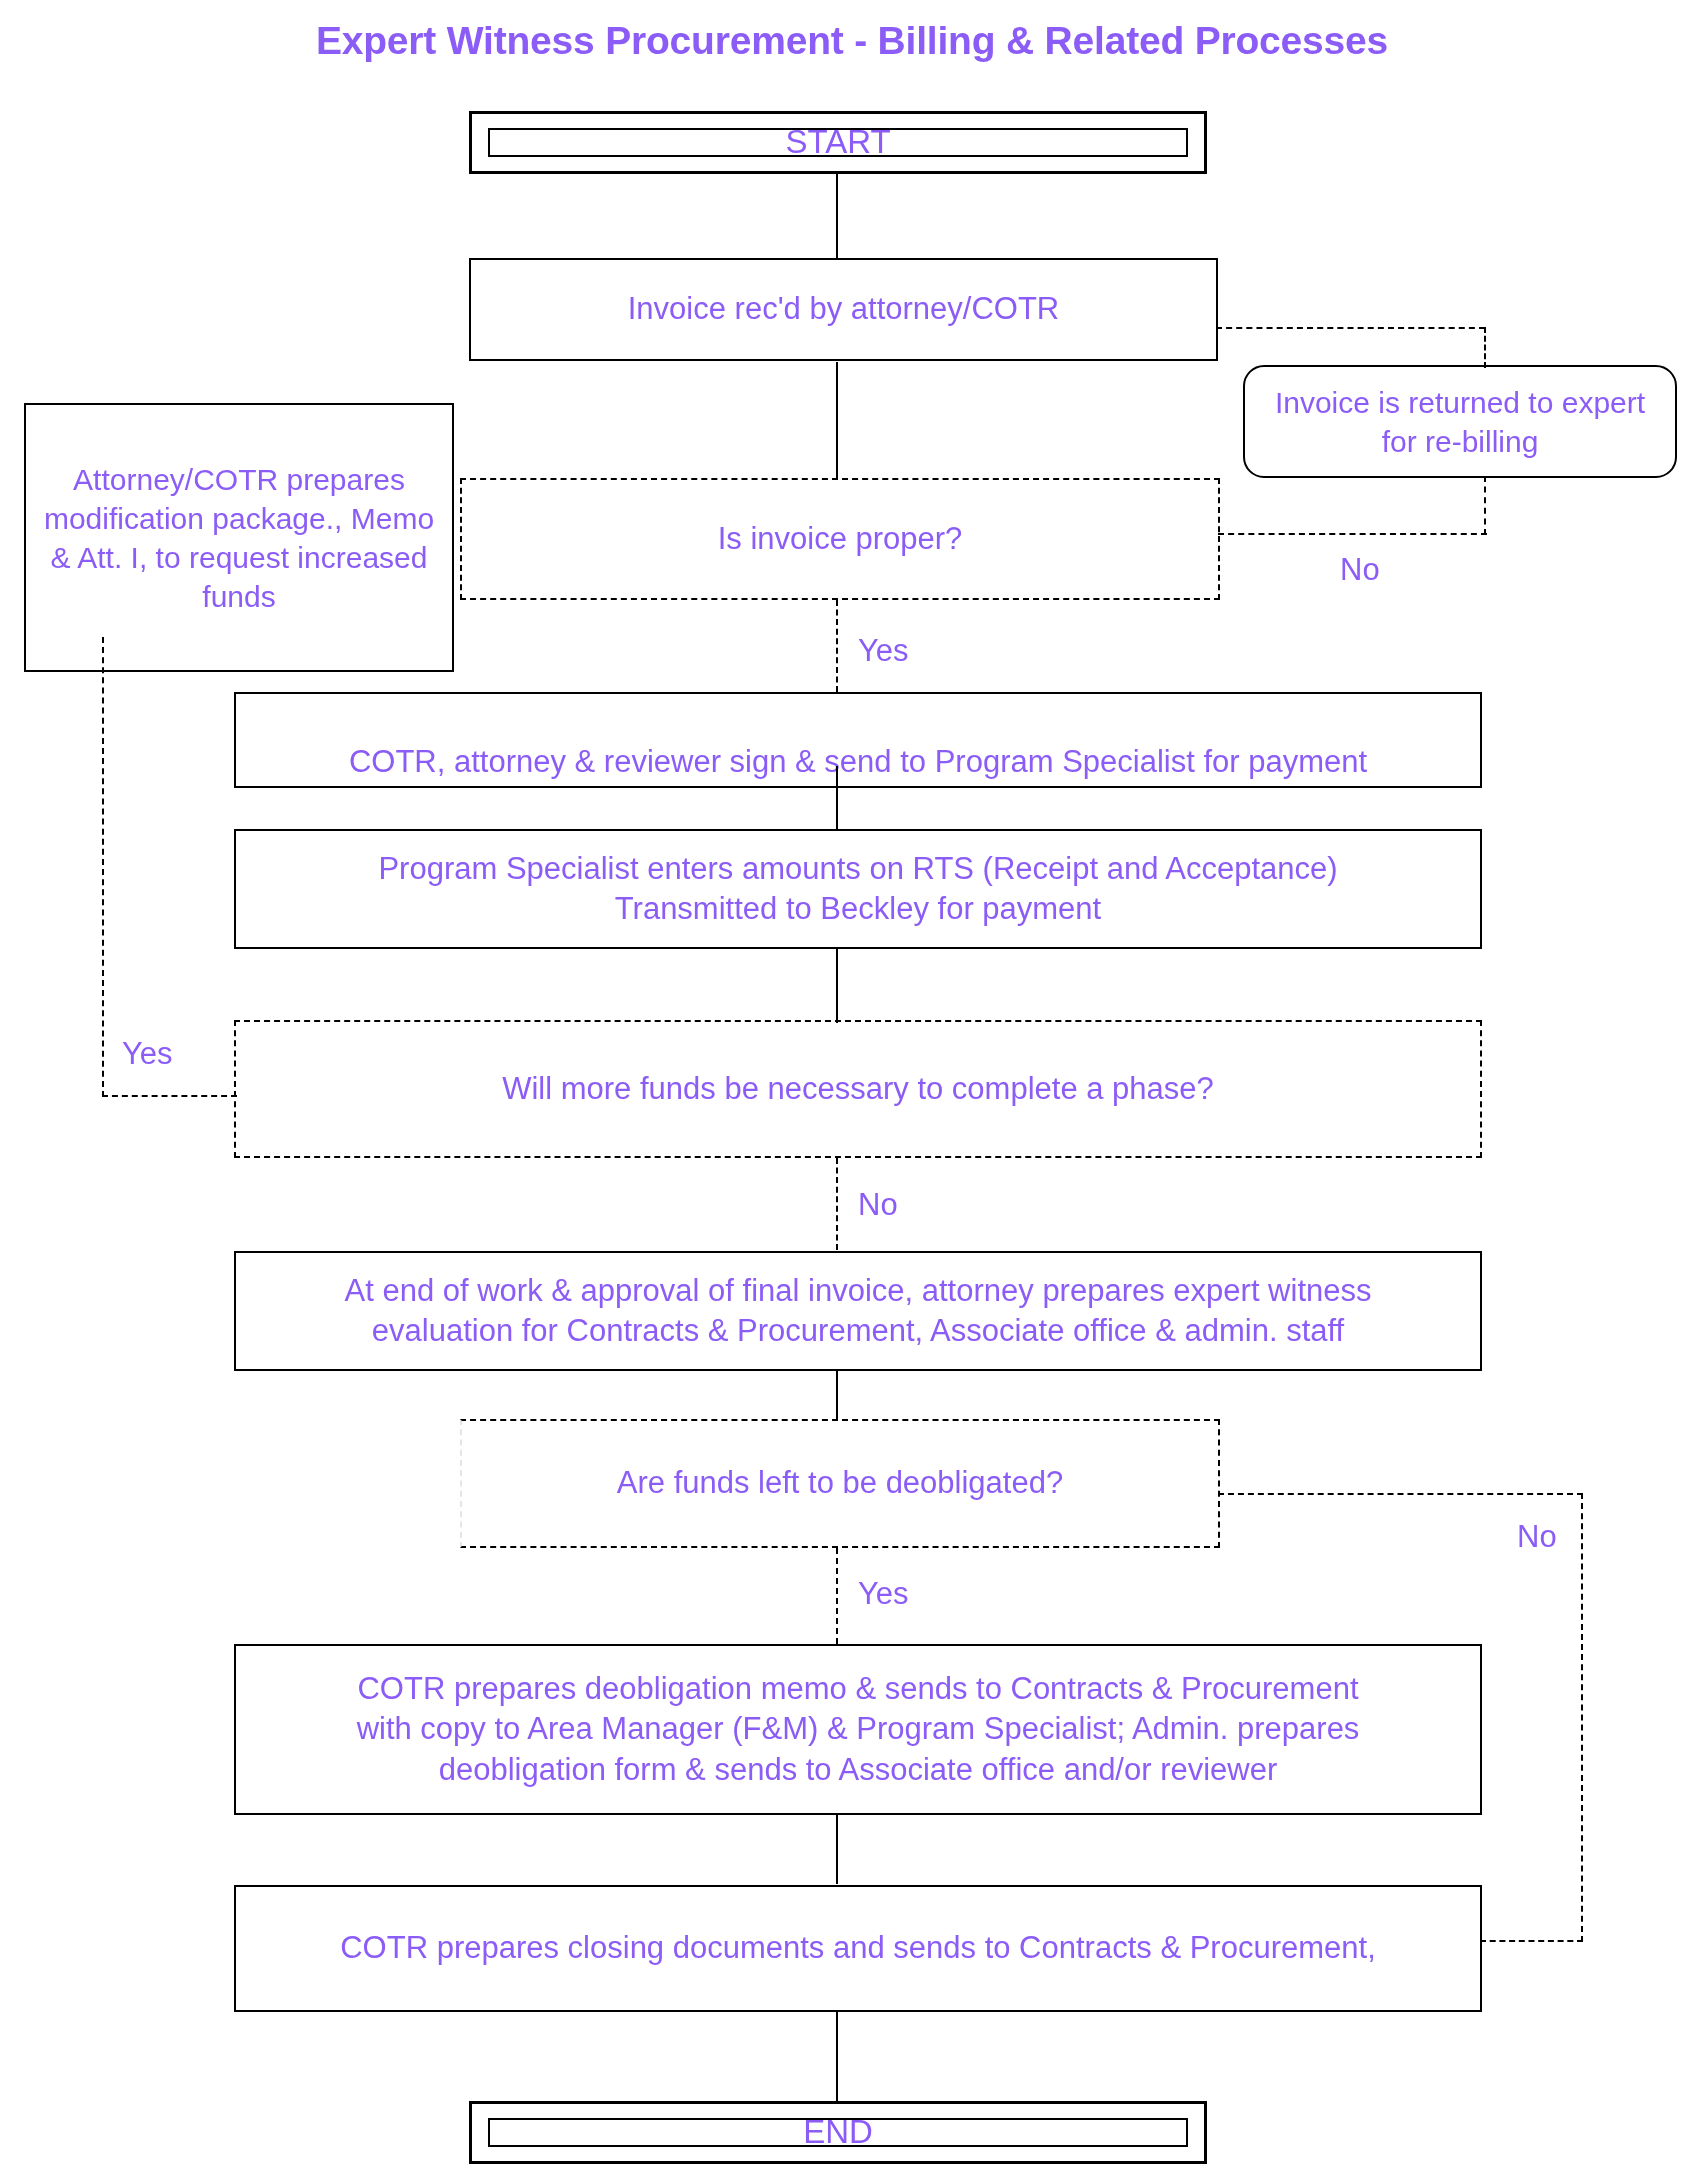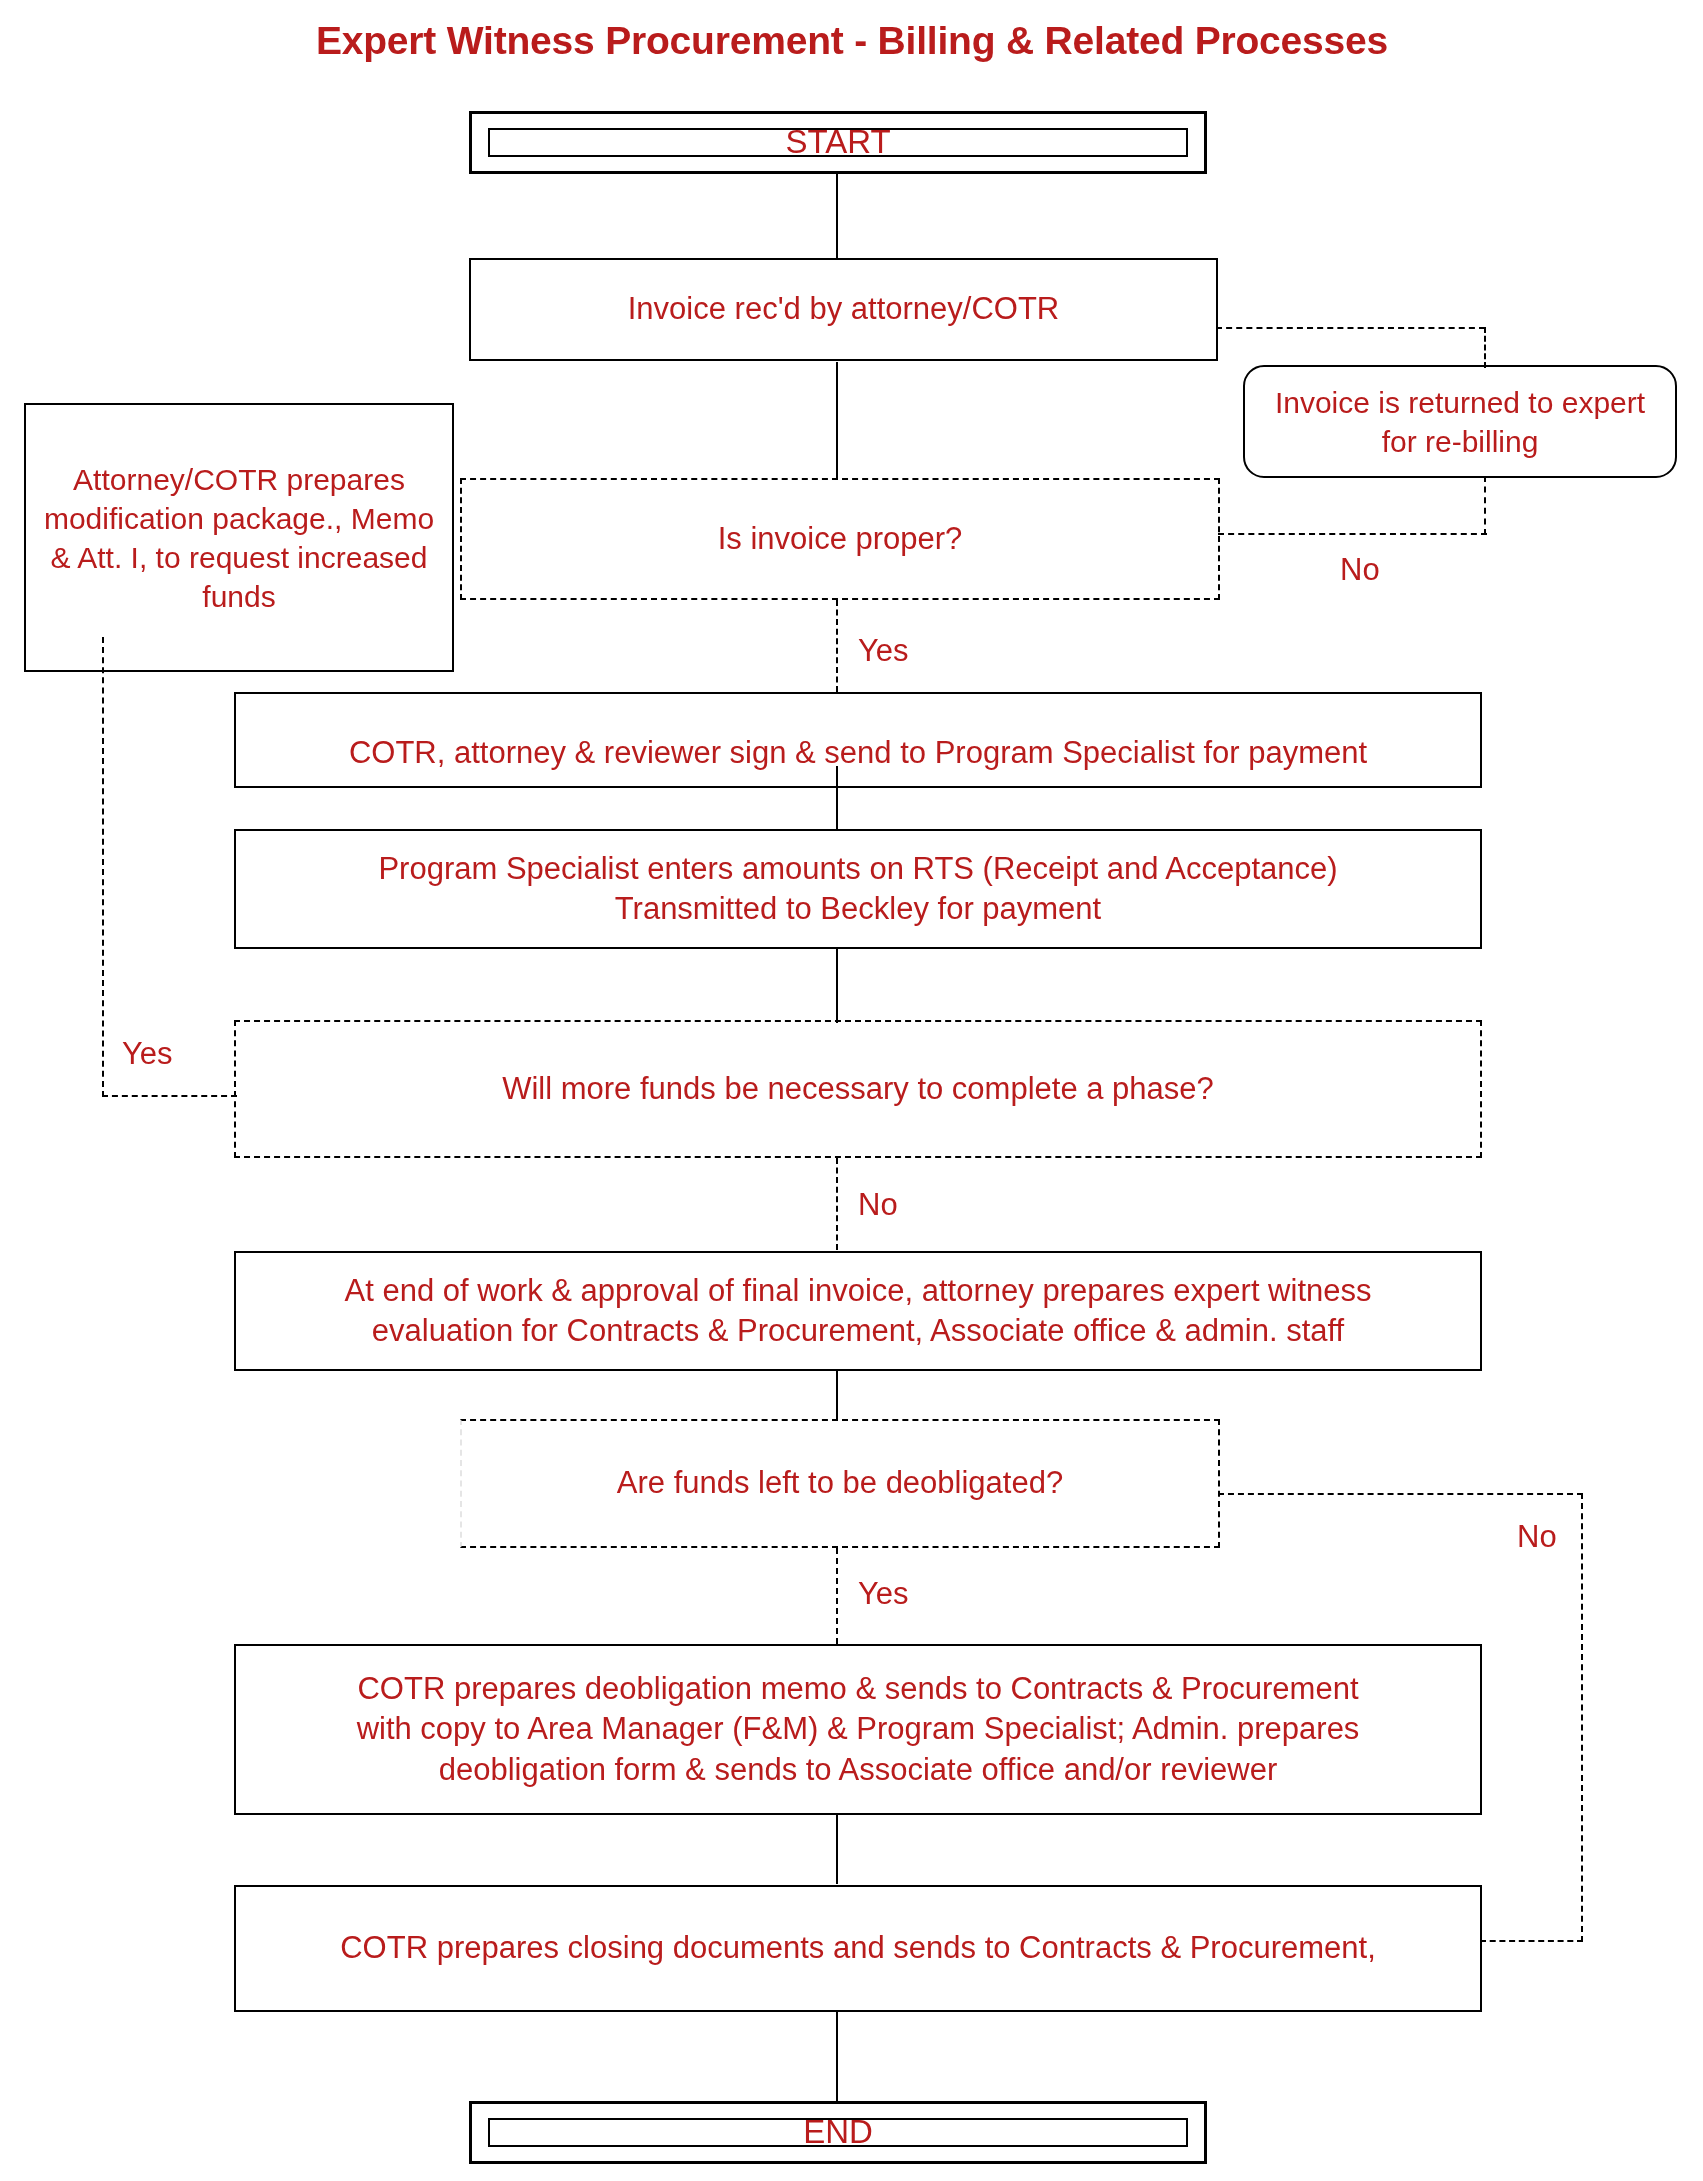--- a/index.html
+++ b/index.html
@@ -6,21 +6,21 @@
     margin: 0;
     padding: 0;
     background: #ffffff;
   }
   #page {
     position: relative;
     width: 1704px;
     height: 2182px;
     background: #ffffff;
     font-family: "Liberation Sans", sans-serif;
-    color: #b91c1c;
+    color: #8b5cf6;
     overflow: hidden;
   }
   
   #chart-title {
     position: absolute;
     left: 0;
     top: 18.5px;
     width: 1704px;
     text-align: center;
     font-size: 39px;
@@ -31,21 +31,21 @@
   .node {
     position: absolute;
     box-sizing: border-box;
     display: flex;
     align-items: center;
     justify-content: center;
     text-align: center;
     background: #ffffff;
     font-size: 30px;
     line-height: 1.30;
-    padding: 13px 13px;
+    padding: 4px 13px;
   }
   .process {
     border: 2.8px solid #000000;
   }
   .terminator {
     border: 3.7px solid #000000;
     padding: 16px;
   }
   .terminator .inner {
     border: 2.8px solid #000000;

